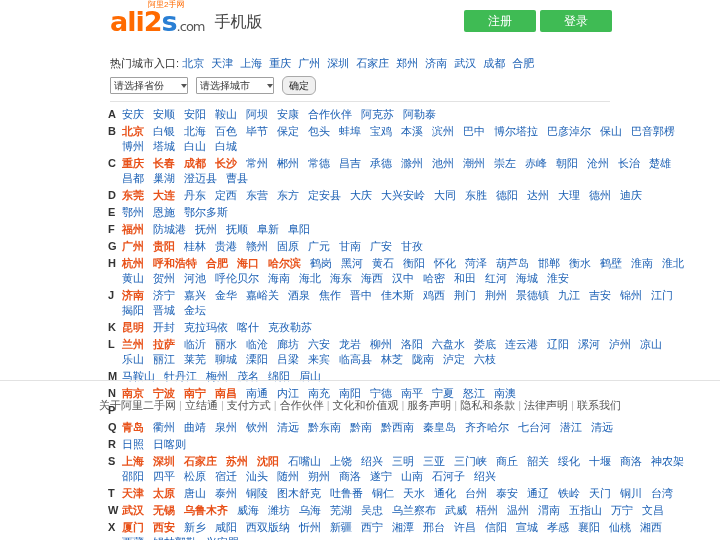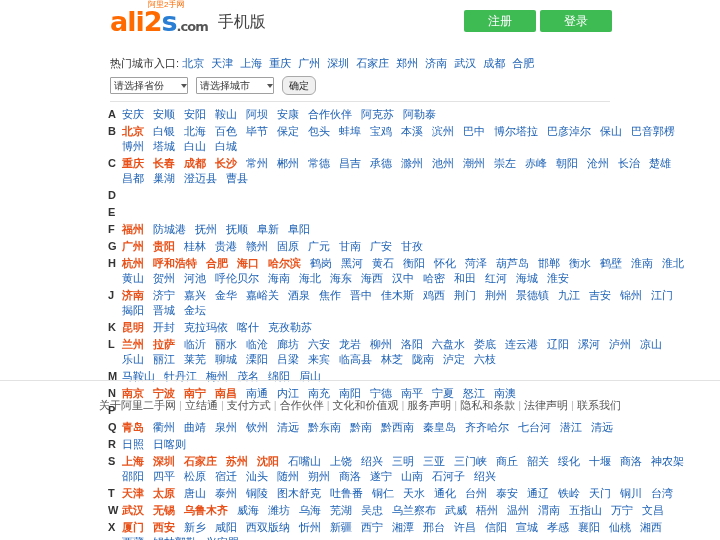--- a/index.html
+++ b/index.html
@@ -11,21 +11,21 @@
     color:#333;
     overflow:hidden;
   }
   .page{width:720px;height:413px;position:relative;}
 
   
   .header{height:46px;padding:6px 0 0 0;position:relative;}
   .logo-wrap{position:absolute;left:110px;top:8px;display:flex;align-items:flex-end;}
   .logo{font-size:27px;font-weight:bold;color:#ff6a00;letter-spacing:-1px;line-height:1;font-family:"DejaVu Sans",sans-serif;}
   .logo .blue{color:#2a7fd4;}
-  .logo .com{font-size:13px;color:#555;font-weight:bold;}
+  .logo .com{font-size:13px;color:#555;font-weight:normal;}
   .logo-sup{position:absolute;left:38px;top:-9px;font-size:8px;color:#ff6a00;white-space:nowrap;}
   .mobile-tag{margin-left:10px;font-size:16px;color:#444;padding-bottom:2px;}
   .btn-top{position:absolute;top:10px;width:72px;height:22px;background:#3fbb54;color:#fff;
            border:none;border-radius:2px;font-size:12px;line-height:22px;text-align:center;cursor:pointer;}
   .btn-reg{left:464px;}
   .btn-login{left:540px;}
 
   
   .citybar{margin:4px 0 0 110px;width:500px;font-size:11px;color:#333;}
   .citybar .lbl{color:#333;}
@@ -102,23 +102,25 @@
       <div class="crow">
         <div class="letter">B</div>
         <div class="cities"><a class="hot">北京</a><a>白银</a><a>北海</a><a>百色</a><a>毕节</a><a>保定</a><a>包头</a><a>蚌埠</a><a>宝鸡</a><a>本溪</a><a>滨州</a><a>巴中</a><a>博尔塔拉</a><a>巴彦淖尔</a><a>保山</a><a>巴音郭楞</a><a>博州</a><a>塔城</a><a>白山</a><a>白城</a></div>
       </div>
       <div class="crow">
         <div class="letter">C</div>
         <div class="cities"><a class="hot">重庆</a><a class="hot">长春</a><a class="hot">成都</a><a class="hot">长沙</a><a>常州</a><a>郴州</a><a>常德</a><a>昌吉</a><a>承德</a><a>滁州</a><a>池州</a><a>潮州</a><a>崇左</a><a>赤峰</a><a>朝阳</a><a>沧州</a><a>长治</a><a>楚雄</a><a>昌都</a><a>巢湖</a><a>澄迈县</a><a>曹县</a></div>
       </div>
       <div class="crow">
         <div class="letter">D</div>
+        <div class="cities"><a class="hot">东莞</a><a class="hot">大连</a><a>丹东</a><a>定西</a><a>东营</a><a>东方</a><a>定安县</a><a>大庆</a><a>大兴安岭</a><a>大同</a><a>东胜</a><a>德阳</a><a>达州</a><a>大理</a><a>德州</a><a>迪庆</a></div>
       </div>
       <div class="crow">
         <div class="letter">E</div>
+        <div class="cities"><a>鄂州</a><a>恩施</a><a>鄂尔多斯</a></div>
       </div>
       <div class="crow">
         <div class="letter">F</div>
         <div class="cities"><a class="hot">福州</a><a>防城港</a><a>抚州</a><a>抚顺</a><a>阜新</a><a>阜阳</a></div>
       </div>
       <div class="crow">
         <div class="letter">G</div>
         <div class="cities"><a class="hot">广州</a><a class="hot">贵阳</a><a>桂林</a><a>贵港</a><a>赣州</a><a>固原</a><a>广元</a><a>甘南</a><a>广安</a><a>甘孜</a></div>
       </div>
       <div class="crow">

